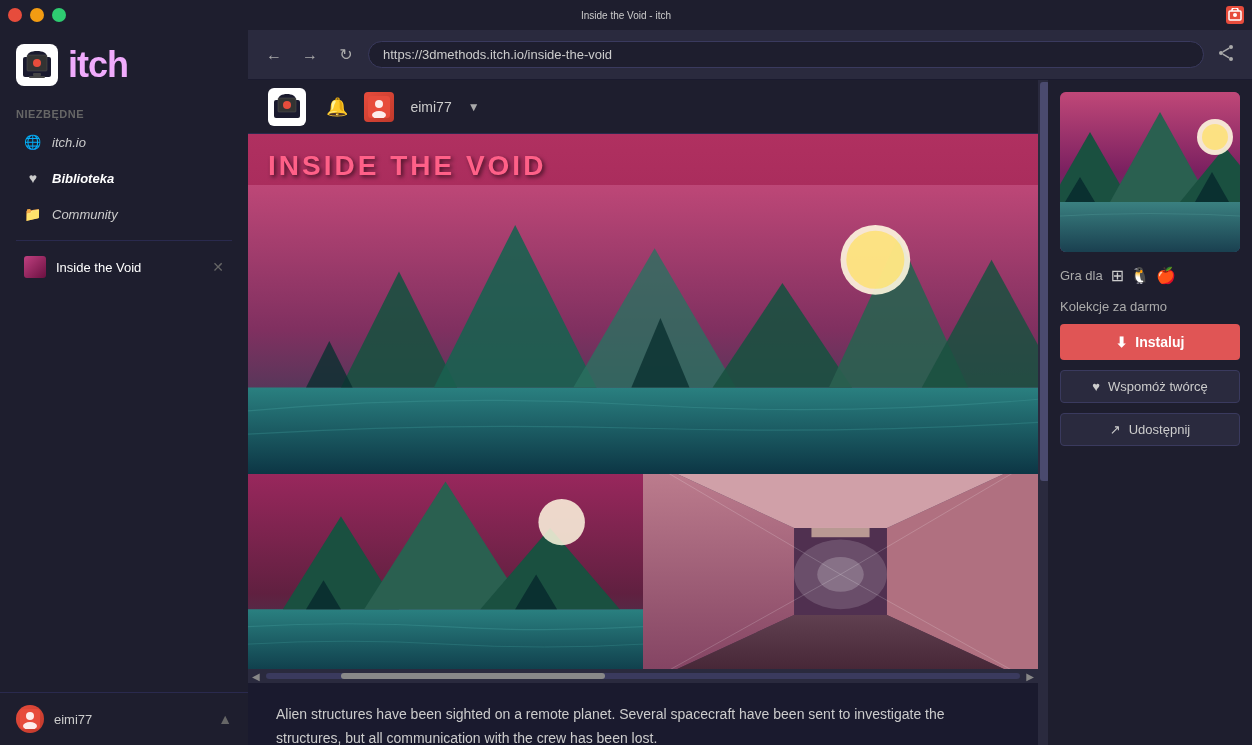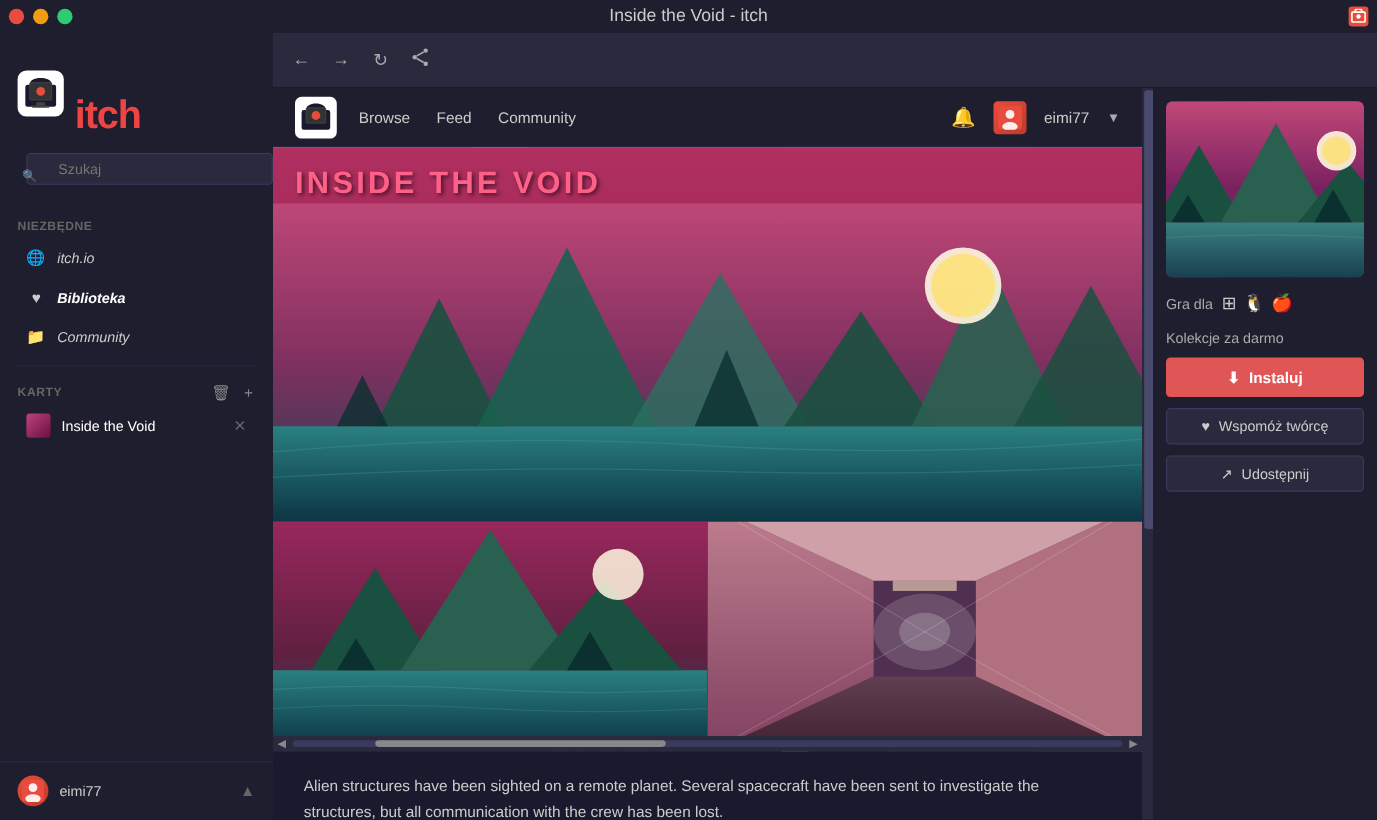--- a/index.html
+++ b/index.html
@@ -25,21 +25,21 @@
       height: 14px;
       border-radius: 50%;
       border: none;
       cursor: pointer;
     }
     .titlebar-close { background: #e74c3c; }
     .titlebar-min { background: #f39c12; }
     .titlebar-max { background: #2ecc71; }
     .titlebar-title {
       color: #ccc;
-      font-size: 16px;
+      font-size: 10px;
       position: absolute;
       left: 50%;
       transform: translateX(-50%);
     }
     .titlebar-right {
       display: flex;
       align-items: center;
     }
     .titlebar-icon {
       width: 18px;
@@ -82,24 +82,23 @@
       align-items: center;
       justify-content: center;
     }
     .logo-icon svg {
       width: 32px;
       height: 32px;
     }
     .logo-text {
       font-size: 36px;
       font-weight: bold;
-      color: #ef4444;
+      color: #f0abfc;
       font-family: 'Arial Black', Arial, sans-serif;
       letter-spacing: -1px;
-      margin-top: 39px;
     }
     .sidebar-search {
       margin: 0 12px 12px;
     }
     .sidebar-search input {
       width: 100%;
       background: #2a2a3e;
       border: 1px solid #3a3a5e;
       border-radius: 4px;
       padding: 6px 10px 6px 28px;
@@ -491,48 +490,38 @@
           <path d="M6 8 C6 4 10 2 16 2 C22 2 26 4 26 8" fill="#1a1a2e"></path>
           <rect x="6" y="6" width="20" height="16" rx="1" fill="#333" stroke="#555" stroke-width="0.5"></rect>
           <circle cx="16" cy="14" r="4" fill="#e74c3c"></circle>
           <rect x="12" y="24" width="8" height="3" rx="1" fill="#444"></rect>
           <rect x="8" y="27" width="16" height="2" rx="1" fill="#444"></rect>
         </svg>
       </div>
       <span class="logo-text">itch</span>
     </div>
 
-    <div class="sidebar-search search-wrapper">
-      <input type="text" class="sidebar-search" style="width: 100%; background: rgb(42, 42, 62); border: 1px solid rgb(58, 58, 94); border-radius: 4px; padding: 6px 10px 6px 28px; color: rgb(170, 170, 170); font-size: 13px; outline: none;" placeholder="Szukaj">
-    </div>
 
     <div class="sidebar-section-label">NIEZBĘDNE</div>
 
     <div class="sidebar-item">
       <span class="sidebar-item-icon">🌐</span>
       <span class="sidebar-item-text">itch.io</span>
     </div>
     <div class="sidebar-item bold">
       <span class="sidebar-item-icon">♥</span>
       <span class="sidebar-item-text">Biblioteka</span>
     </div>
     <div class="sidebar-item">
       <span class="sidebar-item-icon">📁</span>
       <span class="sidebar-item-text">Community</span>
     </div>
 
     <div class="sidebar-divider"></div>
 
-    <div class="karty-header">
-      <span class="karty-label">KARTY</span>
-      <div class="karty-actions">
-        <button class="karty-action-btn">🗑</button>
-        <button class="karty-action-btn">+</button>
-      </div>
-    </div>
 
     <div class="card-item">
       <div class="card-thumbnail" style="background:linear-gradient(135deg,#c04080,#6a1040);"></div>
       <span style="color:#fff;font-size:13px;flex:1;">Inside the Void</span>
       <button class="card-close-btn">✕</button>
     </div>
 
     <div class="sidebar-footer">
       <div class="footer-avatar">
         <svg width="20" height="20" viewBox="0 0 20 20">
@@ -545,20 +534,21 @@
       <span class="footer-arrow">▲</span>
     </div>
   </div>
 
   <div class="browser-area">
 
     <div class="browser-toolbar">
       <button class="nav-btn">←</button>
       <button class="nav-btn">→</button>
       <button class="nav-btn">↻</button>
+      <input class="address-bar" type="text" value="https://3dmethods.itch.io/inside-the-void" style="">
       <button class="share-btn">
         <svg width="18" height="18" viewBox="0 0 18 18" fill="none">
           <circle cx="14" cy="3" r="2" fill="#aaa"></circle>
           <circle cx="4" cy="9" r="2" fill="#aaa"></circle>
           <circle cx="14" cy="15" r="2" fill="#aaa"></circle>
           <line x1="12.2" y1="4.2" x2="5.8" y2="7.8" stroke="#aaa" stroke-width="1.5"></line>
           <line x1="5.8" y1="10.2" x2="12.2" y2="13.8" stroke="#aaa" stroke-width="1.5"></line>
         </svg>
       </button>
     </div>
@@ -571,25 +561,20 @@
           <div style="flex:1;overflow-y:auto;">
 
             <div class="page-nav">
               <div class="page-nav-logo">
                 <svg width="28" height="28" viewBox="0 0 28 28" fill="none">
                   <rect x="1" y="7" width="26" height="18" rx="2" fill="#1a1a2e"></rect>
                   <path d="M5 7 C5 3 9 1 14 1 C19 1 23 3 23 7" fill="#1a1a2e"></path>
                   <rect x="5" y="5" width="18" height="14" rx="1" fill="#333" stroke="#555" stroke-width="0.5"></rect>
                   <circle cx="14" cy="12" r="4" fill="#e74c3c"></circle>
                 </svg>
-              </div>
-              <div class="page-nav-links">
-                <a class="page-nav-link">Browse</a>
-                <a class="page-nav-link">Feed</a>
-                <a class="page-nav-link">Community</a>
               </div>
               <div class="page-nav-right">
                 <span class="bell-icon">🔔</span>
                 <div class="user-avatar-small">
                   <svg width="22" height="22" viewBox="0 0 22 22">
                     <rect width="22" height="22" rx="3" fill="#e74c3c"></rect>
                     <circle cx="11" cy="8" r="4" fill="white" opacity="0.9"></circle>
                     <ellipse cx="11" cy="19" rx="7" ry="4" fill="white" opacity="0.9"></ellipse>
                   </svg>
                 </div>

